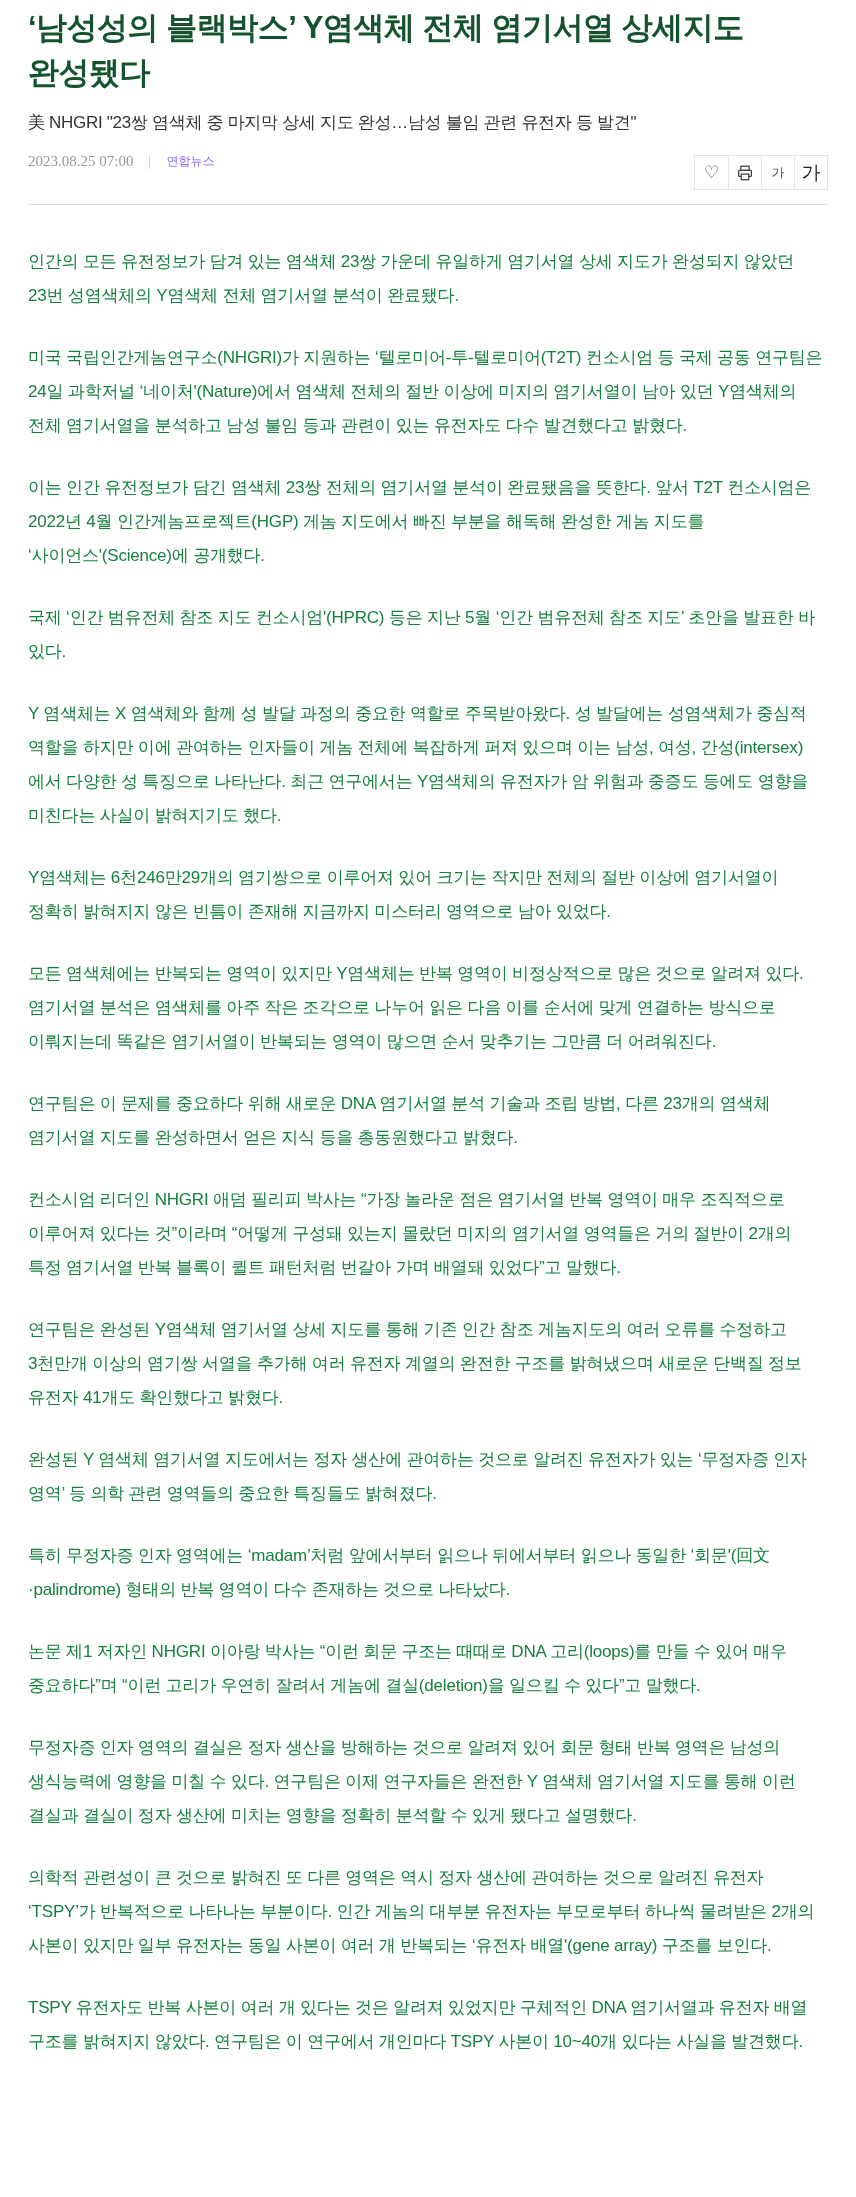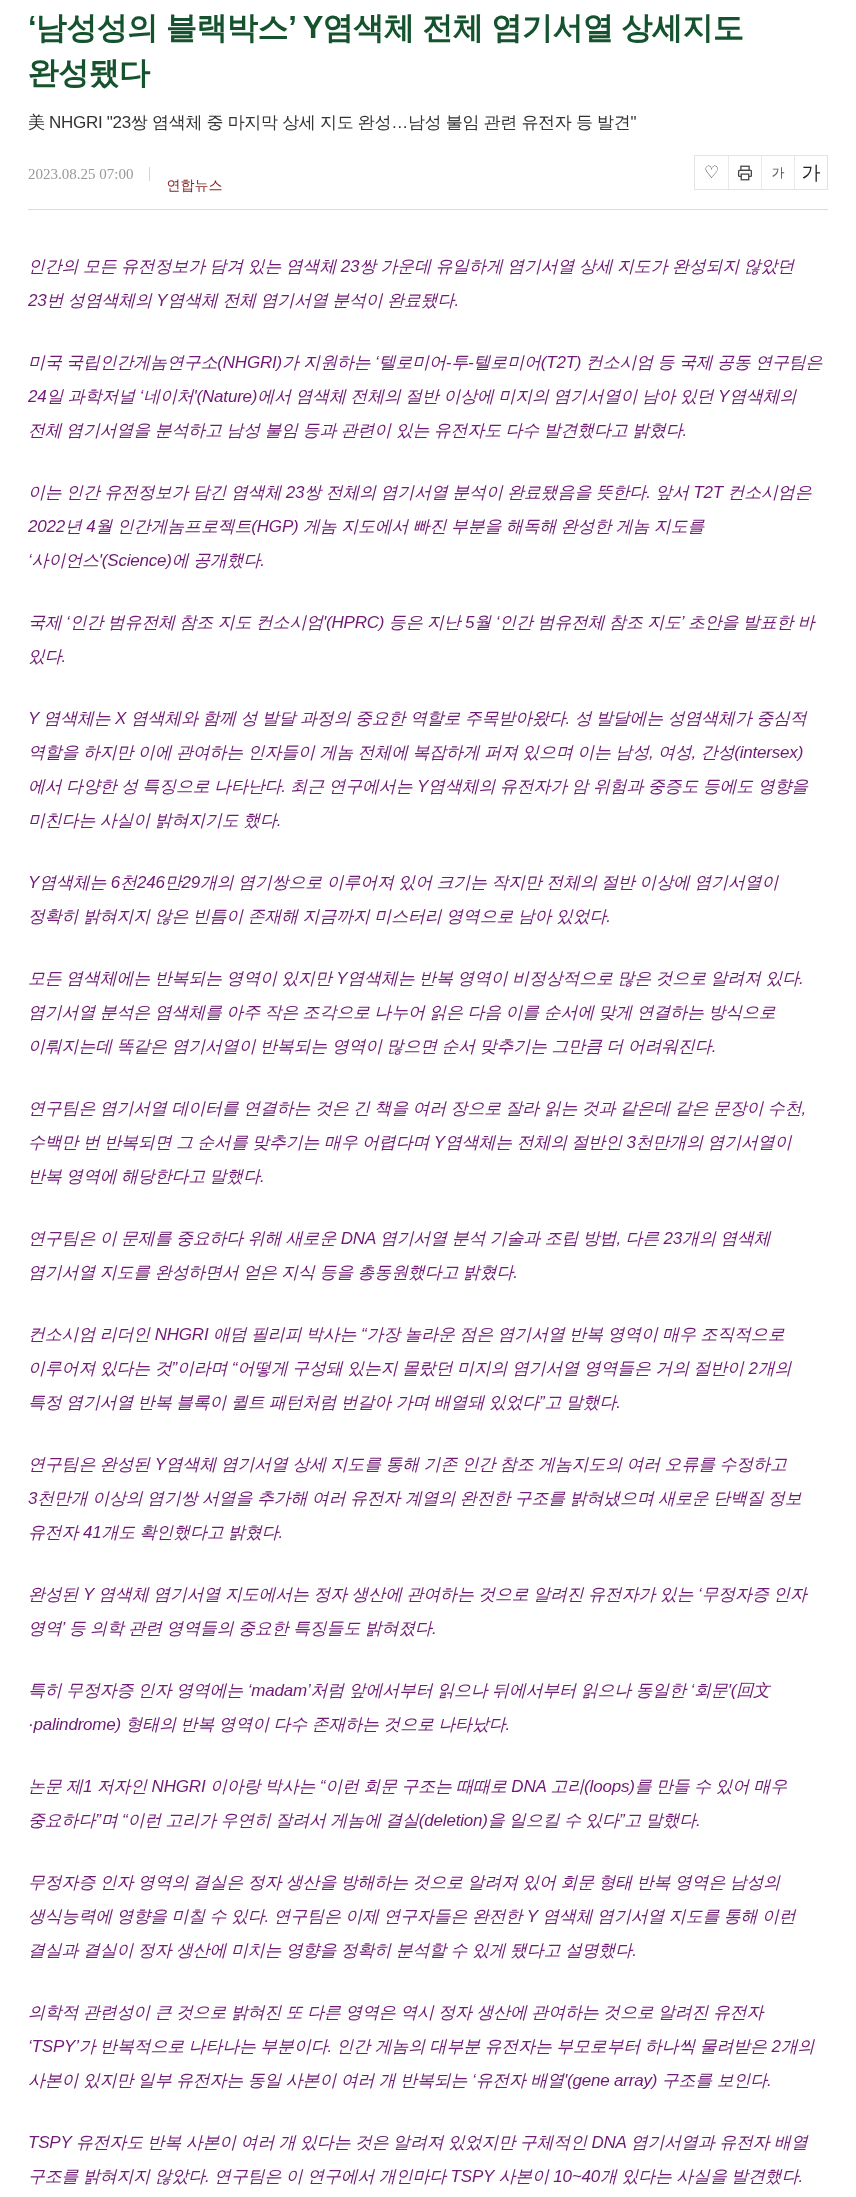--- a/index.html
+++ b/index.html
@@ -52,23 +52,22 @@
     letter-spacing: 0;
   }
   .meta-sep {
     display: inline-block;
     width: 1px;
     height: 14px;
     background: #d5d5d5;
     margin: 0 16px;
   }
   .meta-source {
-    font-size: 14px;
-    color: #7f1d1d;
-    margin-top: 24px;
+    font-size: 12px;
+    color: #8b5cf6;
   }
 
   .action-group {
     display: flex;
     border: 1px solid #e3e3e3;
     background: #ffffff;
     margin-top: 6px;
   }
   .action-btn {
     width: 33px;
@@ -94,24 +93,23 @@
     border-top: 1px solid #dcdcdc;
     margin-top: 14px;
   }
 
   
   .article-body { padding-top: 40px; padding-bottom: 20px; }
   .para {
     font-size: 17px;
     line-height: 34px;
     letter-spacing: -0.2px;
-    color: #701a75;
+    color: #15803d;
     word-break: keep-all;
     margin-bottom: 28px;
-    font-style: italic;
   }
 </style>
 </head>
 <body>
 
 <div class="page">
 
   <header class="article-header">
     <h1 class="headline">‘남성성의 블랙박스’ Y염색체 전체 염기서열 상세지도 완성됐다</h1>
     <p class="subtitle">美 NHGRI "23쌍 염색체 중 마지막 상세 지도 완성…남성 불임 관련 유전자 등 발견"</p>
@@ -147,21 +145,20 @@
   <hr class="divider">
 
   <div class="article-body">
       <p class="para">인간의 모든 유전정보가 담겨 있는 염색체 23쌍 가운데 유일하게 염기서열 상세 지도가 완성되지 않았던 23번 성염색체의 Y염색체 전체 염기서열 분석이 완료됐다.</p>
       <p class="para">미국 국립인간게놈연구소(NHGRI)가 지원하는 ‘텔로미어-투-텔로미어(T2T) 컨소시엄 등 국제 공동 연구팀은 24일 과학저널 ‘네이처'(Nature)에서 염색체 전체의 절반 이상에 미지의 염기서열이 남아 있던 Y염색체의 전체 염기서열을 분석하고 남성 불임 등과 관련이 있는 유전자도 다수 발견했다고 밝혔다.</p>
       <p class="para">이는 인간 유전정보가 담긴 염색체 23쌍 전체의 염기서열 분석이 완료됐음을 뜻한다. 앞서 T2T 컨소시엄은 2022년 4월 인간게놈프로젝트(HGP) 게놈 지도에서 빠진 부분을 해독해 완성한 게놈 지도를 ‘사이언스'(Science)에 공개했다.</p>
       <p class="para">국제 ‘인간 범유전체 참조 지도 컨소시엄'(HPRC) 등은 지난 5월 ‘인간 범유전체 참조 지도’ 초안을 발표한 바 있다.</p>
       <p class="para">Y 염색체는 X 염색체와 함께 성 발달 과정의 중요한 역할로 주목받아왔다. 성 발달에는 성염색체가 중심적 역할을 하지만 이에 관여하는 인자들이 게놈 전체에 복잡하게 퍼져 있으며 이는 남성, 여성, 간성(intersex)에서 다양한 성 특징으로 나타난다. 최근 연구에서는 Y염색체의 유전자가 암 위험과 중증도 등에도 영향을 미친다는 사실이 밝혀지기도 했다.</p>
       <p class="para">Y염색체는 6천246만29개의 염기쌍으로 이루어져 있어 크기는 작지만 전체의 절반 이상에 염기서열이 정확히 밝혀지지 않은 빈틈이 존재해 지금까지 미스터리 영역으로 남아 있었다.</p>
       <p class="para">모든 염색체에는 반복되는 영역이 있지만 Y염색체는 반복 영역이 비정상적으로 많은 것으로 알려져 있다. 염기서열 분석은 염색체를 아주 작은 조각으로 나누어 읽은 다음 이를 순서에 맞게 연결하는 방식으로 이뤄지는데 똑같은 염기서열이 반복되는 영역이 많으면 순서 맞추기는 그만큼 더 어려워진다.</p>
-      <p class="para">연구팀은 염기서열 데이터를 연결하는 것은 긴 책을 여러 장으로 잘라 읽는 것과 같은데 같은 문장이 수천, 수백만 번 반복되면 그 순서를 맞추기는 매우 어렵다며 Y염색체는 전체의 절반인 3천만개의 염기서열이 반복 영역에 해당한다고 말했다.</p>
       <p class="para">연구팀은 이 문제를 중요하다 위해 새로운 DNA 염기서열 분석 기술과 조립 방법, 다른 23개의 염색체 염기서열 지도를 완성하면서 얻은 지식 등을 총동원했다고 밝혔다.</p>
       <p class="para">컨소시엄 리더인 NHGRI 애덤 필리피 박사는 “가장 놀라운 점은 염기서열 반복 영역이 매우 조직적으로 이루어져 있다는 것”이라며 “어떻게 구성돼 있는지 몰랐던 미지의 염기서열 영역들은 거의 절반이 2개의 특정 염기서열 반복 블록이 퀼트 패턴처럼 번갈아 가며 배열돼 있었다”고 말했다.</p>
       <p class="para">연구팀은 완성된 Y염색체 염기서열 상세 지도를 통해 기존 인간 참조 게놈지도의 여러 오류를 수정하고 3천만개 이상의 염기쌍 서열을 추가해 여러 유전자 계열의 완전한 구조를 밝혀냈으며 새로운 단백질 정보 유전자 41개도 확인했다고 밝혔다.</p>
       <p class="para">완성된 Y 염색체 염기서열 지도에서는 정자 생산에 관여하는 것으로 알려진 유전자가 있는 ‘무정자증 인자 영역’ 등 의학 관련 영역들의 중요한 특징들도 밝혀졌다.</p>
       <p class="para">특히 무정자증 인자 영역에는 ‘madam’처럼 앞에서부터 읽으나 뒤에서부터 읽으나 동일한 ‘회문'(回文·palindrome) 형태의 반복 영역이 다수 존재하는 것으로 나타났다.</p>
       <p class="para">논문 제1 저자인 NHGRI 이아랑 박사는 “이런 회문 구조는 때때로 DNA 고리(loops)를 만들 수 있어 매우 중요하다”며 “이런 고리가 우연히 잘려서 게놈에 결실(deletion)을 일으킬 수 있다”고 말했다.</p>
       <p class="para">무정자증 인자 영역의 결실은 정자 생산을 방해하는 것으로 알려져 있어 회문 형태 반복 영역은 남성의 생식능력에 영향을 미칠 수 있다. 연구팀은 이제 연구자들은 완전한 Y 염색체 염기서열 지도를 통해 이런 결실과 결실이 정자 생산에 미치는 영향을 정확히 분석할 수 있게 됐다고 설명했다.</p>
       <p class="para">의학적 관련성이 큰 것으로 밝혀진 또 다른 영역은 역시 정자 생산에 관여하는 것으로 알려진 유전자 ‘TSPY’가 반복적으로 나타나는 부분이다. 인간 게놈의 대부분 유전자는 부모로부터 하나씩 물려받은 2개의 사본이 있지만 일부 유전자는 동일 사본이 여러 개 반복되는 ‘유전자 배열'(gene array) 구조를 보인다.</p>
       <p class="para">TSPY 유전자도 반복 사본이 여러 개 있다는 것은 알려져 있었지만 구체적인 DNA 염기서열과 유전자 배열 구조를 밝혀지지 않았다. 연구팀은 이 연구에서 개인마다 TSPY 사본이 10~40개 있다는 사실을 발견했다.</p>
     </div>

